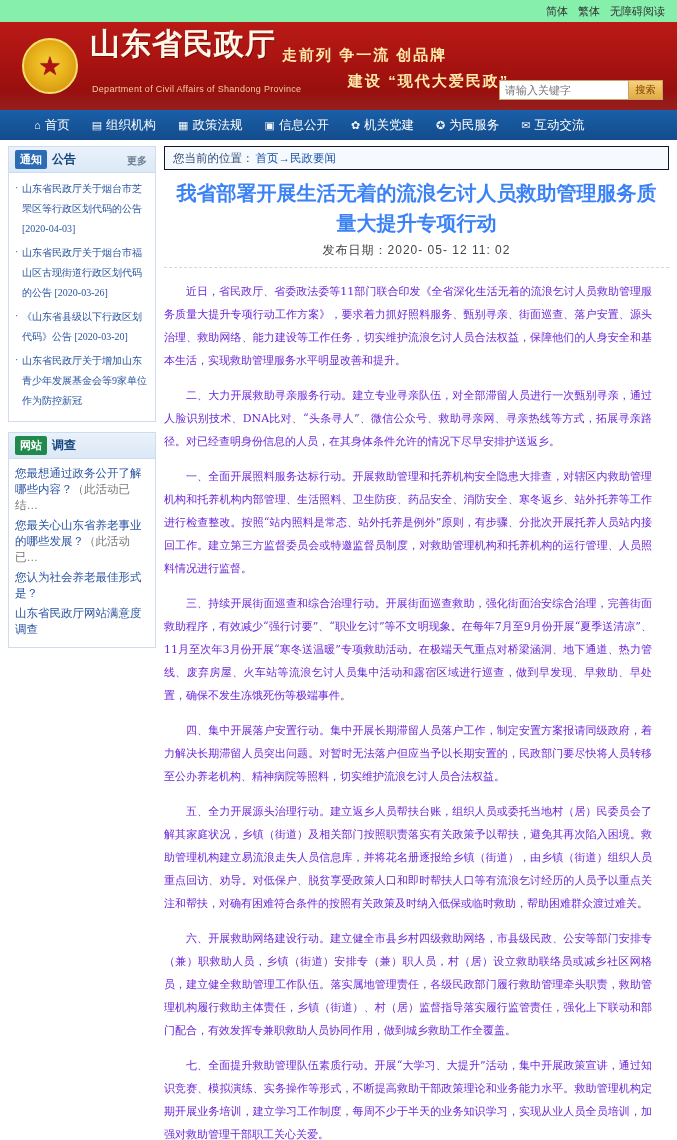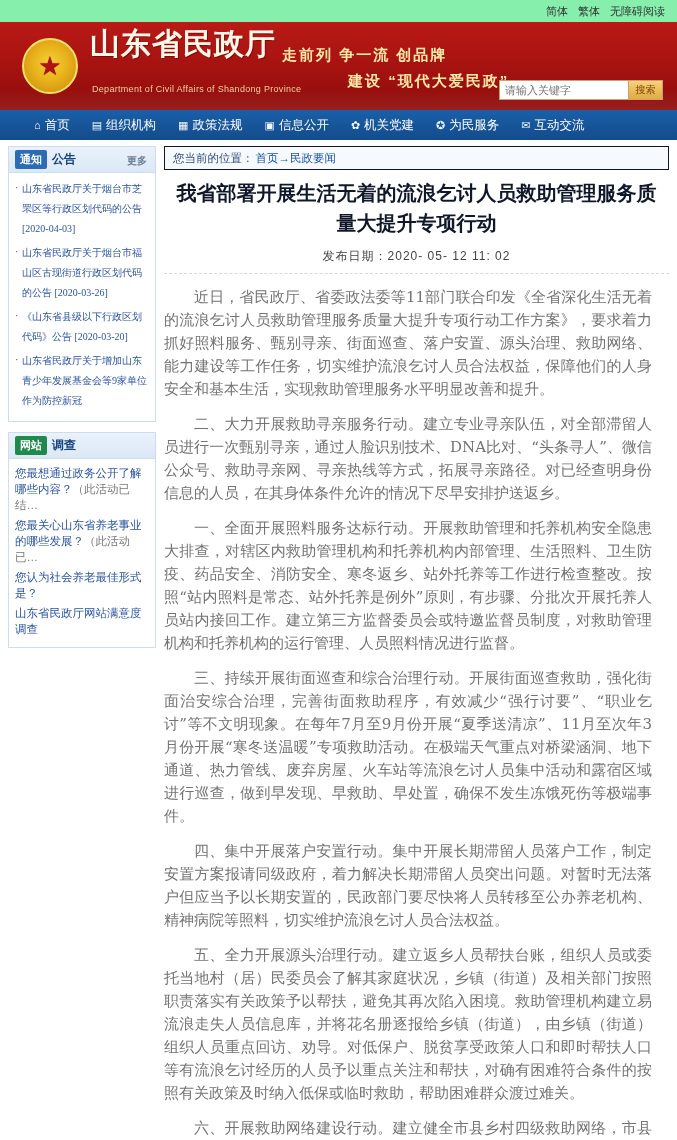--- a/index.html
+++ b/index.html
@@ -175,37 +175,37 @@
     margin-bottom: 8px;
   }
   .crumb .lbl { color:#30507e; }
   .crumb .path { color:#1a56a8; margin-left:2px; }
 
   .art-title {
     text-align:center;
     font-family:"DejaVu Serif", serif;
     font-size: 20px;
     font-weight:bold;
-    color:#0f172a;
+    color:#3b82f6;
     line-height: 30px;
-    margin: 6px 10px 10px 10px;
+    margin: 6px 10px 4px 10px;
   }
   .art-meta {
     text-align:center;
     font-size: 12px;
     color:#444;
     letter-spacing: 1px;
     padding-bottom: 8px;
     border-bottom: 1px dashed #d8d8d8;
     margin-bottom: 12px;
   }
   .art-body p {
-    font-size: 15px;
+    font-size: 11px;
     line-height: 23px;
-    color: #737373;
+    color: #6d28d9;
     text-align: justify;
     margin: 0 17px 12px 0;
     text-indent: 2em;
     font-family: "DejaVu Serif", serif;
   }
 </style>
 </head>
 <body>
 
 <div class="topbar">

